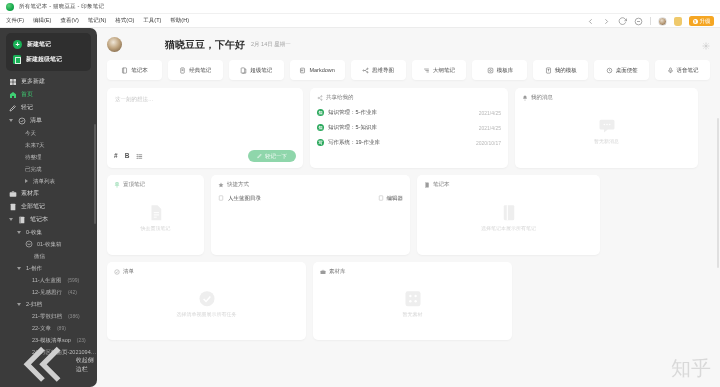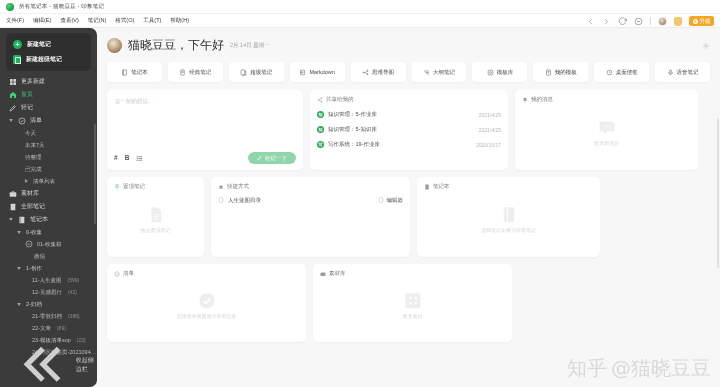--- a/index.html
+++ b/index.html
@@ -108,21 +108,21 @@
   .upgrade-btn .coin {
     width: 5px; height: 5px; border-radius: 50%; background: #fff; color: #f5a623;
     font-size: 4px; display: flex; align-items: center; justify-content: center; font-weight: bold;
   }
 
   .greeting { display: flex; align-items: center; gap: 6px; padding: 9px 10px 0 10px; }
   .g-avatar {
     width: 15px; height: 15px; border-radius: 50%; flex: none;
     background: radial-gradient(circle at 42% 35%, #efe6d8 0%, #c0a580 45%, #6b5236 100%);
   }
-  .g-name { font-size: 12px; font-weight: normal; color: #2b2b2b; white-space: nowrap; }
+  .g-name { font-size: 10px; font-weight: bold; color: #2b2b2b; white-space: nowrap; margin-left: 37px; }
   .g-date { font-size: 5.5px; color: #a2a2a2; white-space: nowrap; }
   .g-gear {
     position: absolute; right: 10px; top: 14px; width: 8px; height: 8px;
     color: #b0b0b0; cursor: pointer;
   }
 
   .quickbar { display: flex; gap: 6px; padding: 8px 10px 0 10px; }
   .qb-btn {
     flex: 1 1 0; min-width: 0; height: 20px; background: #fff; border-radius: 4px;
     display: flex; align-items: center; justify-content: center; gap: 3px;
@@ -637,15 +637,14 @@
           </div>
         </div>
       </div>
     </div>
 
     <div class="main-scroll"></div>
   </div>
 
   <div class="watermark">
     <span>知乎</span>
-    <span>@猫晓豆豆</span>
   </div>
 </div>
 
 </body></html>

